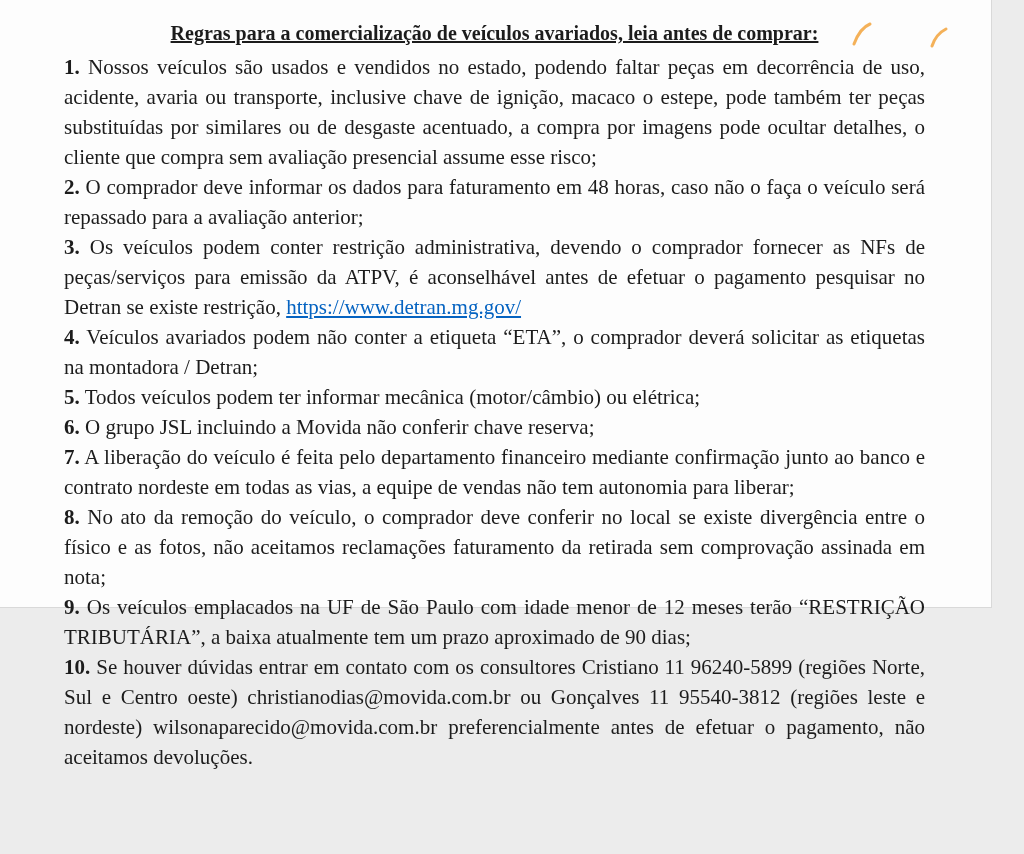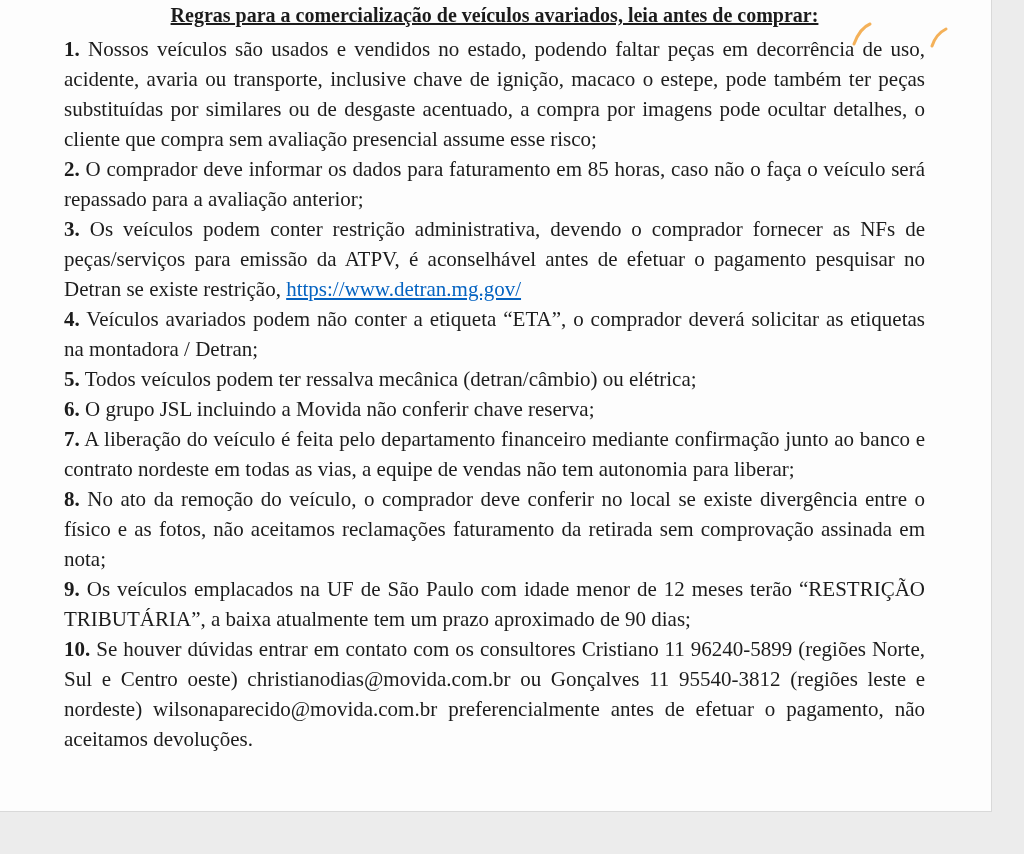--- a/index.html
+++ b/index.html
@@ -6,23 +6,23 @@
   html, body { width: 1024px; height: 854px; overflow: hidden; }
   body {
     background: #ececec;
     font-family: "Liberation Serif", serif;
     position: relative;
   }
   .page {
     position: absolute;
     left: 0; top: 0;
     width: 992px;
-    height: 812px;
+    height: 608px;
     background: #fdfdfd;
-    padding: 0 66px 20px 64px;
+    padding: 18px 66px 20px 64px;
     border-right: 1px solid #d9d9d9;
     border-bottom: 1px solid #d9d9d9;
   }
   .title {
     font-size: 20px;
     line-height: 30px;
     font-weight: bold;
     text-align: center;
     color: #1c1c1c;
     margin-bottom: 4px;
@@ -57,27 +57,27 @@
 
   <h1 class="title"><span>Regras para a comercialização de veículos avariados, leia antes de comprar:</span></h1>
 
   <svg class="pen-marks" viewBox="0 0 120 40" xmlns="http://www.w3.org/2000/svg">
     <path d="M 14 30 Q 20 14 30 10" stroke="#f2a33c" stroke-width="3" fill="none" stroke-linecap="round" opacity="0.85"></path>
     <path d="M 92 32 Q 96 20 106 15" stroke="#f2a33c" stroke-width="3" fill="none" stroke-linecap="round" opacity="0.85"></path>
   </svg>
 
   <p class="rule"><b>1.</b> <span>Nossos veículos são usados e vendidos no estado, podendo faltar peças em decorrência de uso, acidente, avaria ou transporte, inclusive chave de ignição, macaco o estepe, pode também ter peças substituídas por similares ou de desgaste acentuado, a compra por imagens pode ocultar detalhes, o cliente que compra sem avaliação presencial assume esse risco;</span></p>
 
-  <p class="rule"><b>2.</b> <span>O comprador deve informar os dados para faturamento em 85 horas, caso não o faça o veículo será repassado para a avaliação anterior;</span></p>
+  <p class="rule"><b>2.</b> <span>O comprador deve informar os dados para faturamento em 48 horas, caso não o faça o veículo será repassado para a avaliação anterior;</span></p>
 
   <p class="rule"><b>3.</b> <span>Os veículos podem conter restrição administrativa, devendo o comprador fornecer as NFs de peças/serviços para emissão da ATPV, é aconselhável antes de efetuar o pagamento pesquisar no Detran se existe restrição,</span> <a class="link" href="#">https://www.detran.mg.gov/</a></p>
 
   <p class="rule"><b>4.</b> <span>Veículos avariados podem não conter a etiqueta “ETA”, o comprador deverá solicitar as etiquetas na montadora / Detran;</span></p>
 
-  <p class="rule"><b>5.</b> <span>Todos veículos podem ter ressalva mecânica (detran/câmbio) ou elétrica;</span></p>
+  <p class="rule"><b>5.</b> <span>Todos veículos podem ter informar mecânica (motor/câmbio) ou elétrica;</span></p>
 
   <p class="rule"><b>6.</b> <span>O grupo JSL incluindo a Movida não conferir chave reserva;</span></p>
 
   <p class="rule"><b>7.</b> <span>A liberação do veículo é feita pelo departamento financeiro mediante confirmação junto ao banco e contrato nordeste em todas as vias, a equipe de vendas não tem autonomia para liberar;</span></p>
 
   <p class="rule"><b>8.</b> <span>No ato da remoção do veículo, o comprador deve conferir no local se existe divergência entre o físico e as fotos, não aceitamos reclamações faturamento da retirada sem comprovação assinada em nota;</span></p>
 
   <p class="rule"><b>9.</b> <span>Os veículos emplacados na UF de São Paulo com idade menor de 12 meses terão “RESTRIÇÃO TRIBUTÁRIA”, a baixa atualmente tem um prazo aproximado de 90 dias;</span></p>
 
   <p class="rule"><b>10.</b> <span>Se houver dúvidas entrar em contato com os consultores Cristiano 11 96240-5899 (regiões Norte, Sul e Centro oeste) christianodias@movida.com.br ou Gonçalves 11 95540-3812 (regiões leste e nordeste) wilsonaparecido@movida.com.br preferencialmente antes de efetuar o pagamento, não aceitamos devoluções.</span></p>

